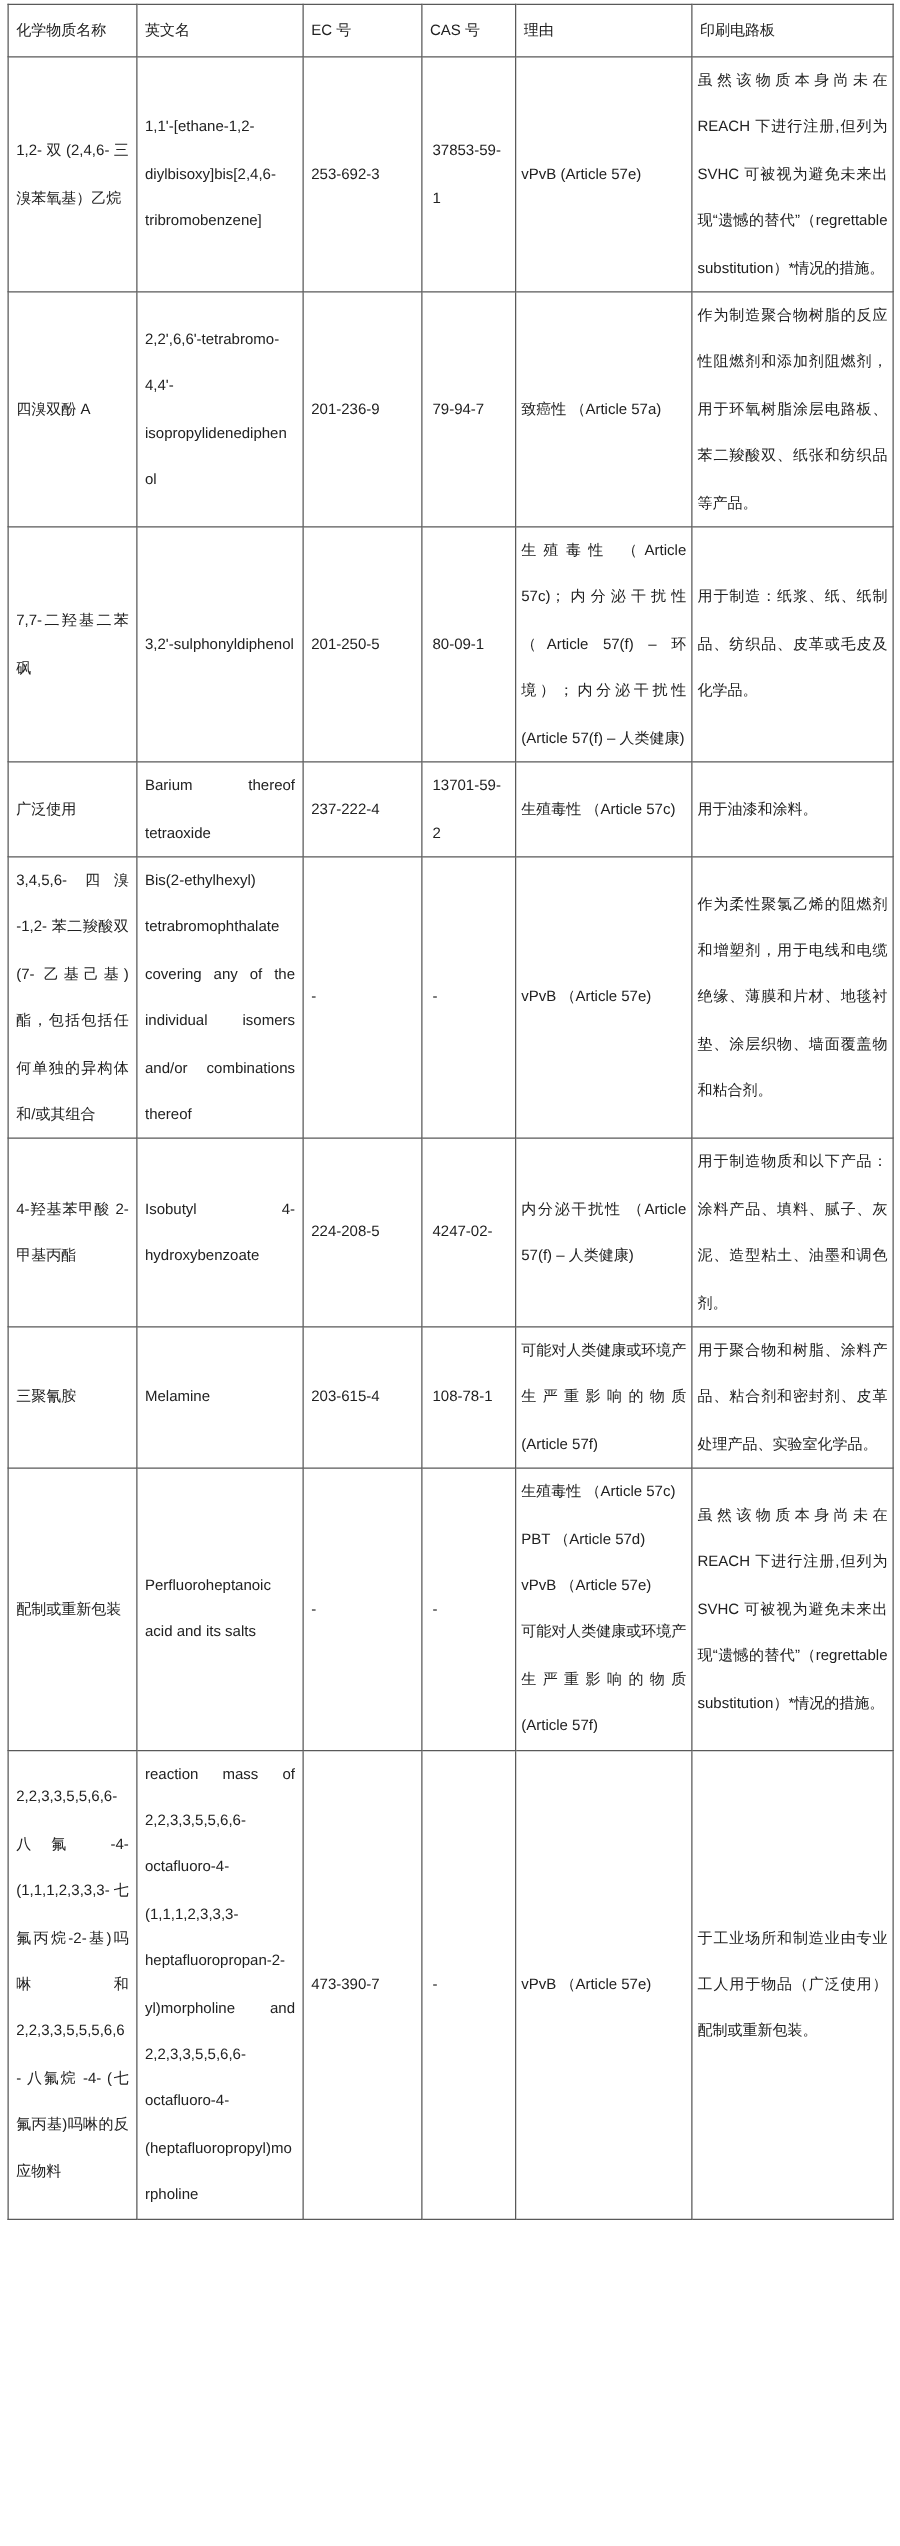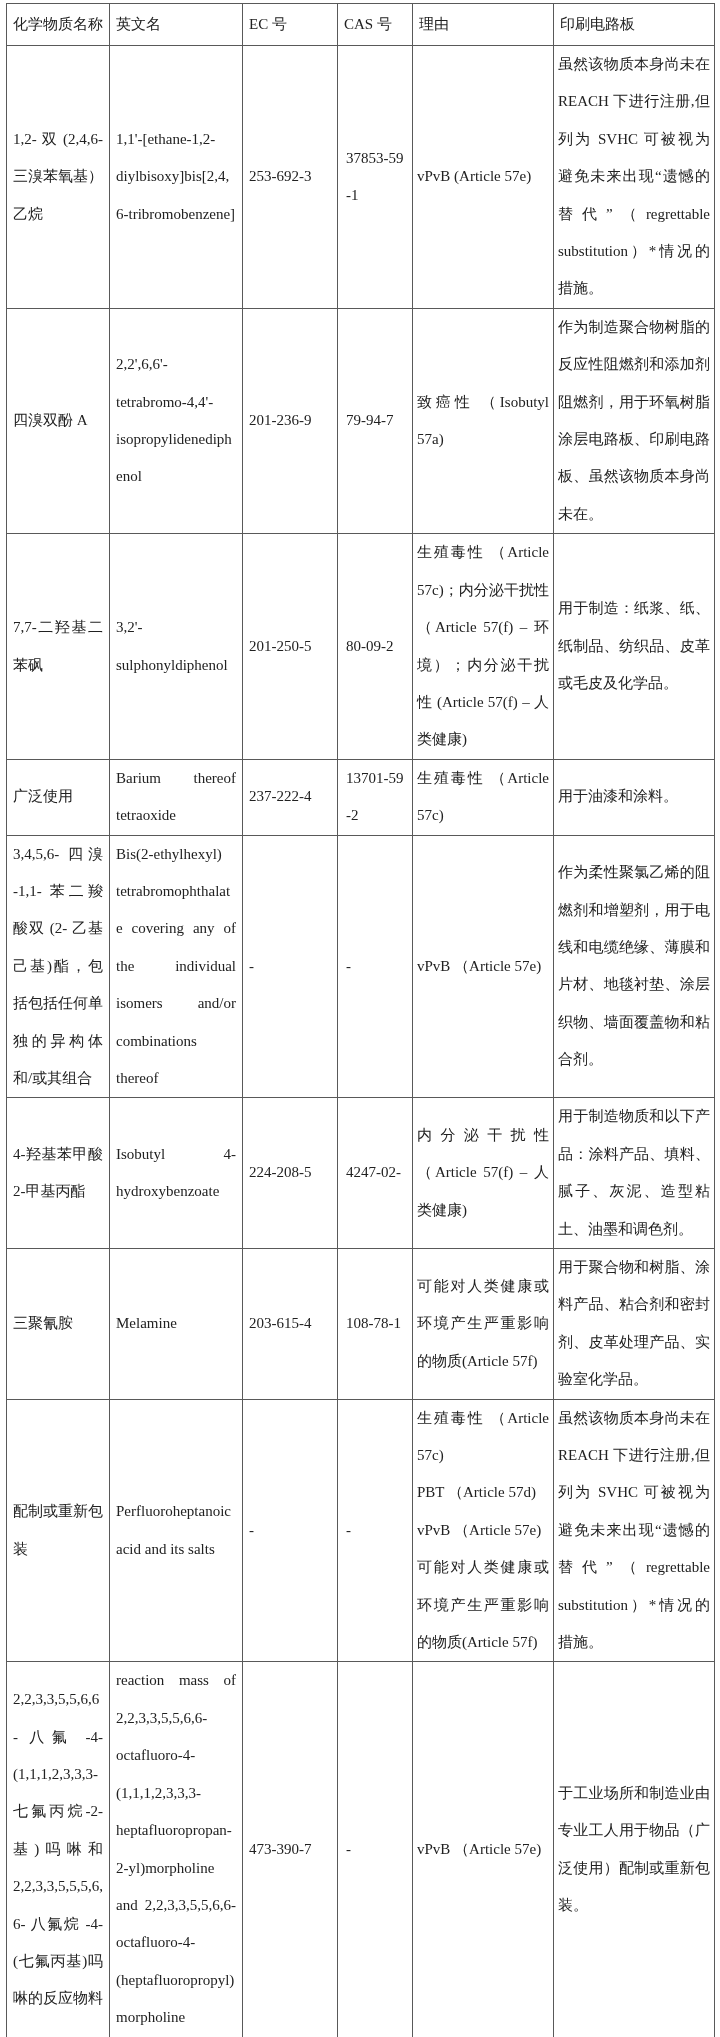--- a/index.html
+++ b/index.html
@@ -22,28 +22,27 @@
     width: 708px;
   }
   table.svhc col.c1 { width: 103px; }
   table.svhc col.c2 { width: 133px; }
   table.svhc col.c3 { width: 95px; }
   table.svhc col.c4 { width: 75px; }
   table.svhc col.c5 { width: 141px; }
   table.svhc col.c6 { width: 161px; }
   th, td {
     border: 1px solid #595959;
-    font-size: 15px;
+    font-size: 12px;
     font-weight: 400;
     line-height: 37.4px;
     vertical-align: middle;
     text-align: left;
     padding: 0 6px;
     overflow: hidden;
-    font-family: Liberation Serif, serif;
   }
   th {
     height: 41px;
     white-space: nowrap;
     font-weight: 400;
   }
   td {
     white-space: pre-line;
     overflow-wrap: break-word;
   }
@@ -102,41 +101,41 @@
         <td class="c-ec">253-692-3</td>
         <td class="c-cas">37853-59-1</td>
         <td class="c-reason">vPvB (Article 57e)</td>
         <td class="c-app">虽然该物质本身尚未在 REACH 下进行注册,但列为 SVHC 可被视为避免未来出现“遗憾的替代”（regrettable substitution）*情况的措施。</td>
       </tr>
       <tr>
         <td class="c-name">四溴双酚 A</td>
         <td class="c-eng">2,2',6,6'-tetrabromo-4,4'-isopropylidenediphenol</td>
         <td class="c-ec">201-236-9</td>
         <td class="c-cas">79-94-7</td>
-        <td class="c-reason">致癌性 （Isobutyl 57a)</td>
-        <td class="c-app">作为制造聚合物树脂的反应性阻燃剂和添加剂阻燃剂，用于环氧树脂涂层电路板、印刷电路板、虽然该物质本身尚未在。</td>
+        <td class="c-reason">致癌性 （Article 57a)</td>
+        <td class="c-app">作为制造聚合物树脂的反应性阻燃剂和添加剂阻燃剂，用于环氧树脂涂层电路板、苯二羧酸双、纸张和纺织品等产品。</td>
       </tr>
       <tr>
         <td class="c-name">7,7-二羟基二苯砜</td>
         <td class="c-eng">3,2'-sulphonyldiphenol</td>
         <td class="c-ec">201-250-5</td>
-        <td class="c-cas">80-09-2</td>
+        <td class="c-cas">80-09-1</td>
         <td class="c-reason">生殖毒性 （Article 57c)；内分泌干扰性 （Article 57(f) – 环境）；内分泌干扰性 (Article 57(f) – 人类健康)</td>
         <td class="c-app">用于制造：纸浆、纸、纸制品、纺织品、皮革或毛皮及化学品。</td>
       </tr>
       <tr>
         <td class="c-name">广泛使用</td>
         <td class="c-eng">Barium thereof tetraoxide</td>
         <td class="c-ec">237-222-4</td>
         <td class="c-cas">13701-59-2</td>
         <td class="c-reason">生殖毒性 （Article 57c)</td>
         <td class="c-app">用于油漆和涂料。</td>
       </tr>
       <tr>
-        <td class="c-name">3,4,5,6- 四溴 -1,1- 苯二羧酸双 (2- 乙基己基)酯，包括包括任何单独的异构体和/或其组合</td>
+        <td class="c-name">3,4,5,6- 四溴 -1,2- 苯二羧酸双 (7- 乙基己基)酯，包括包括任何单独的异构体和/或其组合</td>
         <td class="c-eng">Bis(2-ethylhexyl) tetrabromophthalate covering any of the individual isomers and/or combinations thereof</td>
         <td class="c-ec">-</td>
         <td class="c-cas">-</td>
         <td class="c-reason">vPvB （Article 57e)</td>
         <td class="c-app">作为柔性聚氯乙烯的阻燃剂和增塑剂，用于电线和电缆绝缘、薄膜和片材、地毯衬垫、涂层织物、墙面覆盖物和粘合剂。</td>
       </tr>
       <tr>
         <td class="c-name">4-羟基苯甲酸 2-甲基丙酯</td>
         <td class="c-eng">Isobutyl 4-hydroxybenzoate</td>
         <td class="c-ec">224-208-5</td>

